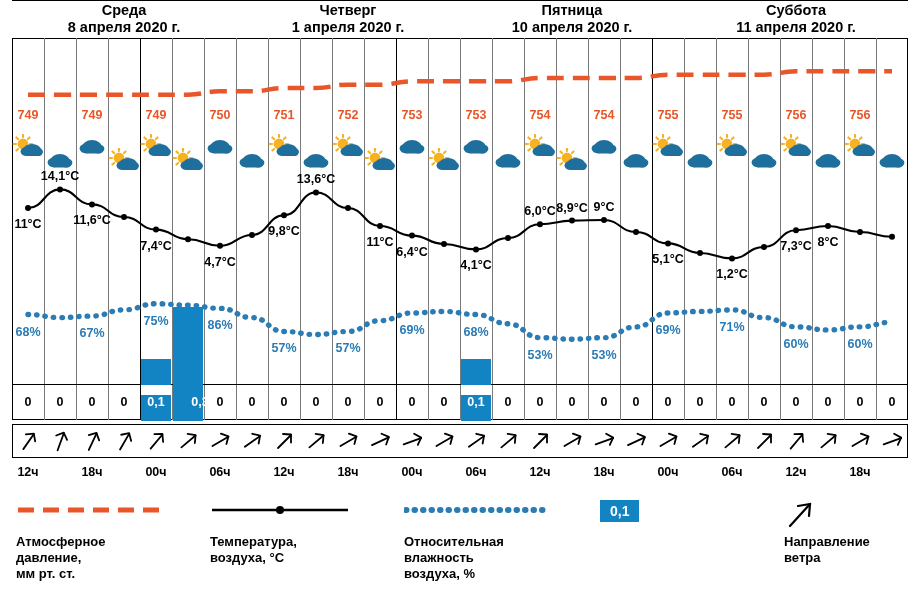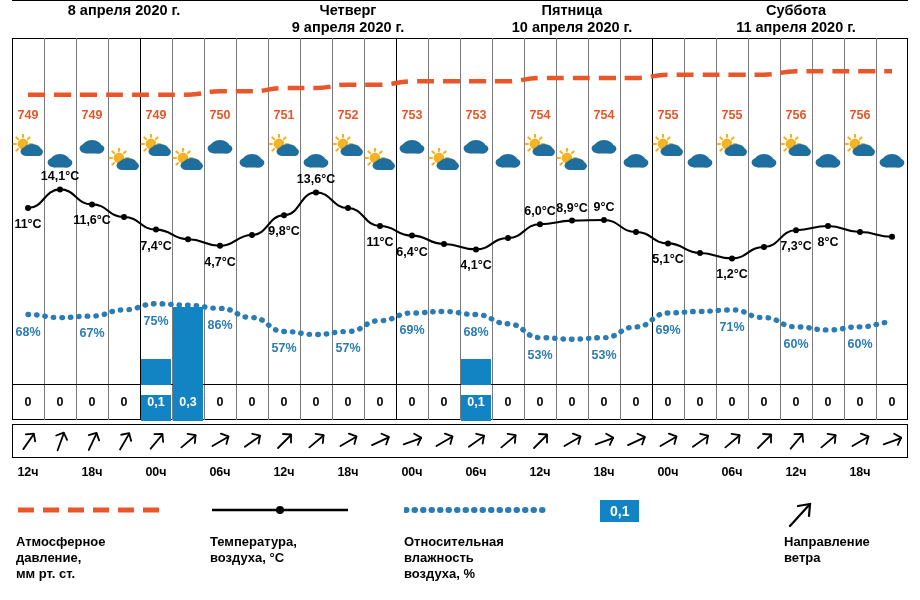--- a/index.html
+++ b/index.html
@@ -58,26 +58,27 @@
   .box01{background:#1283c3;color:#fff;font-weight:bold;font-size:14px;padding:3px 10px;display:inline-block;}
 </style>
 </head>
 <body>
 
 <div id="wrap">
 
   <div class="day-headers">
     <div class="day" id="dayh0" style="left:12px;width:224px;top:2px;">
       <div class="rule"></div>
+      <span class="d1">Среда</span>
       <span class="d2">8 апреля 2020 г.</span>
     </div>
     <div class="day" style="left:236px;width:224px;top:2px;">
       <div class="rule"></div>
       <span class="d1">Четверг</span>
-      <span class="d2">9 апреля 2020 г.</span>
+      <span class="d2">1 апреля 2020 г.</span>
     </div>
     <div class="day" style="left:460px;width:224px;top:2px;">
       <div class="rule"></div>
       <span class="d1">Пятница</span>
       <span class="d2">10 апреля 2020 г.</span>
     </div>
     <div class="day" style="left:684px;width:224px;top:2px;">
       <div class="rule"></div>
       <span class="d1">Суббота</span>
       <span class="d2">11 апреля 2020 г.</span>
@@ -610,21 +611,21 @@
       <div id="precipcells">
           <div class="pcell" style="left: 0px; width: 32px;">0</div>
           <div class="pcell" style="left: 32px; width: 32px;">0</div>
           <div class="pcell" style="left: 64px; width: 32px;">0</div>
           <div class="pcell" style="left: 96px; width: 32px;">0</div>
           <div class="pbar" style="left: 129px; width: 30px; height: 26px; bottom: 0px; position: absolute; top: 10px;"></div>
           <div class="pbar" style="position: absolute; left: 129px; width: 30px; height: 26px; top: -26px;"></div>
           <div class="pcell on" style="left: 128px; width: 32px;">0,1</div>
           <div class="pbar" style="left: 161px; width: 30px; height: 78px; bottom: 0px; position: absolute; top: -42px;"></div>
           <div class="pbar" style="position: absolute; left: 161px; width: 30px; height: 78px; top: -78px;"></div>
-          <div class="pcell on" style="left: 160px; width: 32px;">0,3</div>
+          <div class="pcell on" style="left: 172px; width: 32px;">0,3</div>
           <div class="pcell" style="left: 192px; width: 32px;">0</div>
           <div class="pcell" style="left: 224px; width: 32px;">0</div>
           <div class="pcell" style="left: 256px; width: 32px;">0</div>
           <div class="pcell" style="left: 288px; width: 32px;">0</div>
           <div class="pcell" style="left: 320px; width: 32px;">0</div>
           <div class="pcell" style="left: 352px; width: 32px;">0</div>
           <div class="pcell" style="left: 384px; width: 32px;">0</div>
           <div class="pcell" style="left: 416px; width: 32px;">0</div>
           <div class="pbar" style="left: 449px; width: 30px; height: 26px; bottom: 0px; position: absolute; top: 10px;"></div>
           <div class="pbar" style="position: absolute; left: 449px; width: 30px; height: 26px; top: -26px;"></div>

